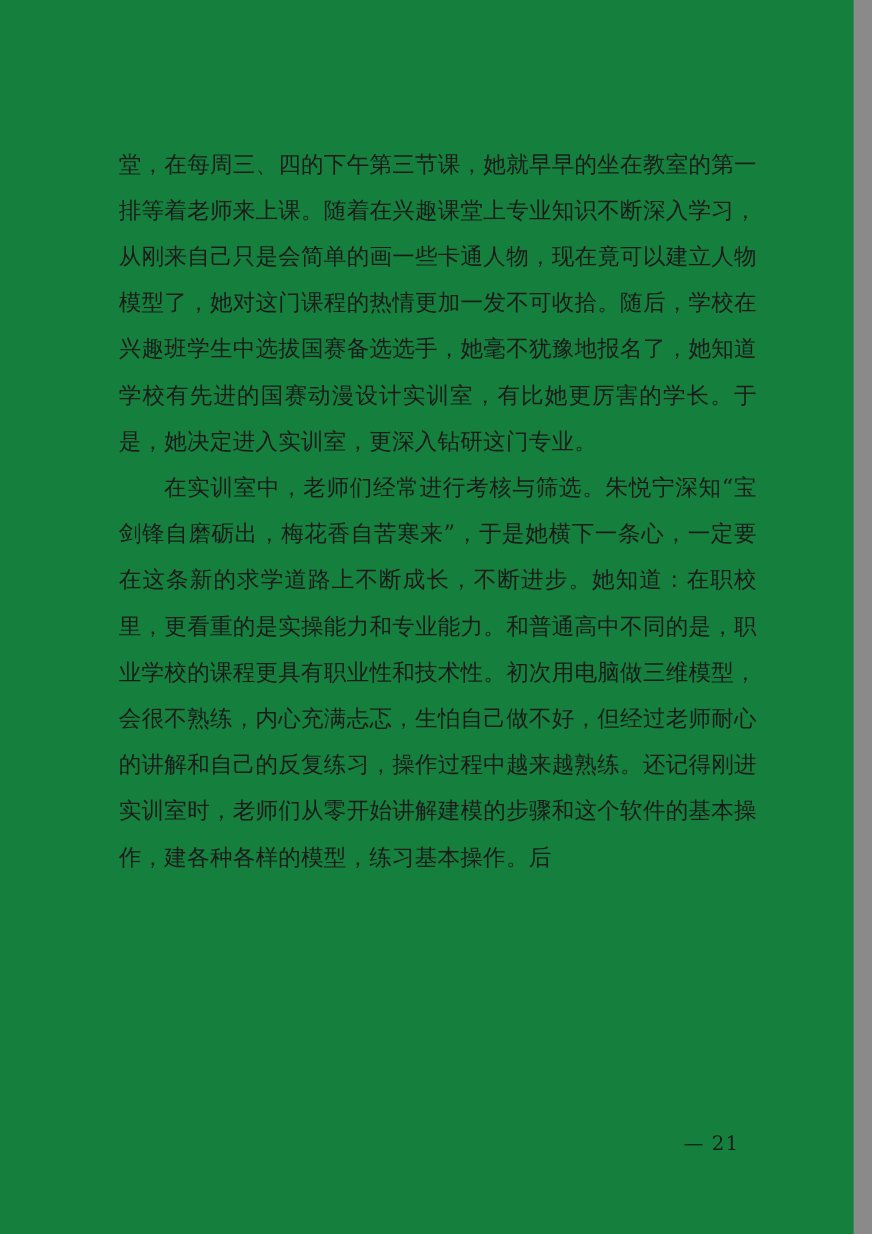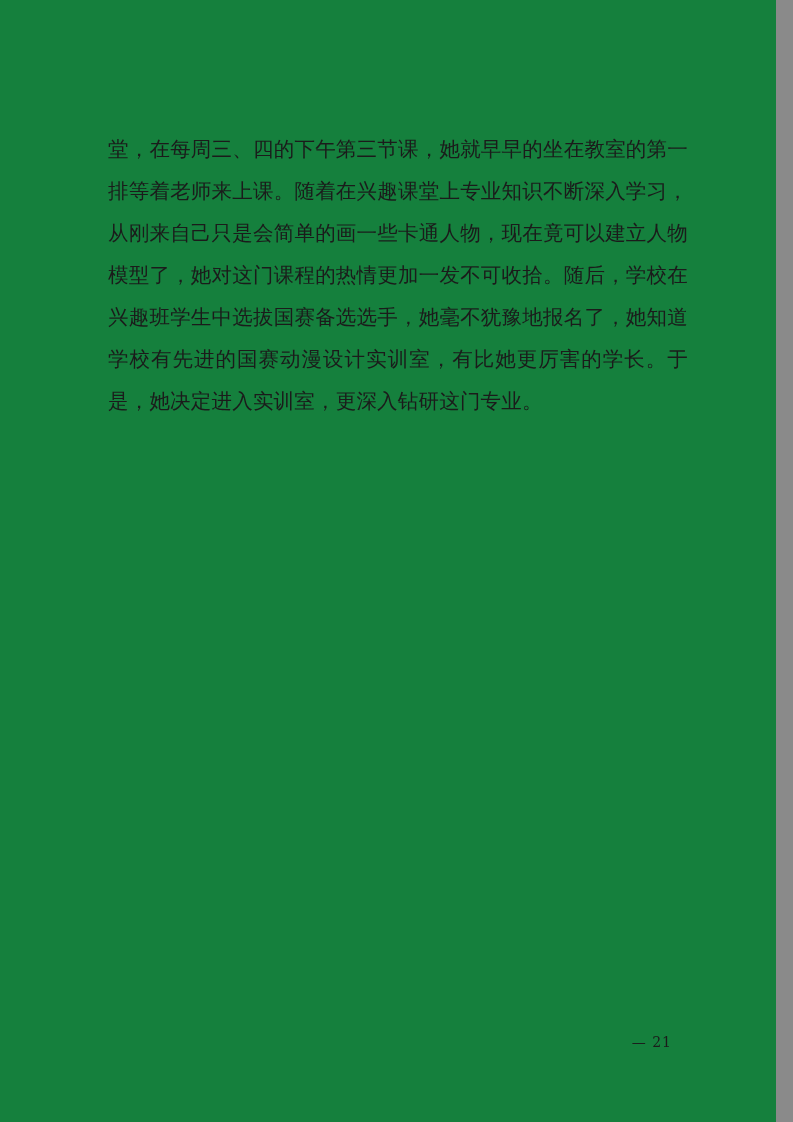--- a/index.html
+++ b/index.html
@@ -38,28 +38,29 @@
     text-indent: 0;
   }
   .para.indent {
     text-indent: 41px;
   }
   .page-number {
     position: absolute;
     right: 104px;
     bottom: 72px;
     font-family: "DejaVu Serif", serif;
-    font-size: 14px;
+    font-size: 18px;
     color: #1b1b1b;
     letter-spacing: 1px;
   }
 </style>
 </head>
 <body>
 
 <div class="page">
   <div class="page-inner">
     <div class="doc-body">
       <p class="para">堂，在每周三、四的下午第三节课，她就早早的坐在教室的第一排等着老师来上课。随着在兴趣课堂上专业知识不断深入学习，从刚来自己只是会简单的画一些卡通人物，现在竟可以建立人物模型了，她对这门课程的热情更加一发不可收拾。随后，学校在兴趣班学生中选拔国赛备选选手，她毫不犹豫地报名了，她知道学校有先进的国赛动漫设计实训室，有比她更厉害的学长。于是，她决定进入实训室，更深入钻研这门专业。</p>
+      <p class="para indent">在实训室中，老师们经常进行考核与筛选。朱悦宁深知“宝剑锋自磨砺出，梅花香自苦寒来”，于是她横下一条心，一定要在这条新的求学道路上不断成长，不断进步。她知道：在职校里，更看重的是实操能力和专业能力。和普通高中不同的是，职业学校的课程更具有职业性和技术性。初次用电脑做三维模型，会很不熟练，内心充满忐忑，生怕自己做不好，但经过老师耐心的讲解和自己的反复练习，操作过程中越来越熟练。还记得刚进实训室时，老师们从零开始讲解建模的步骤和这个软件的基本操作，建各种各样的模型，练习基本操作。后</p>
     </div>
   </div>
   <div class="page-number">— 21</div>
 </div>
 
 </body></html>

